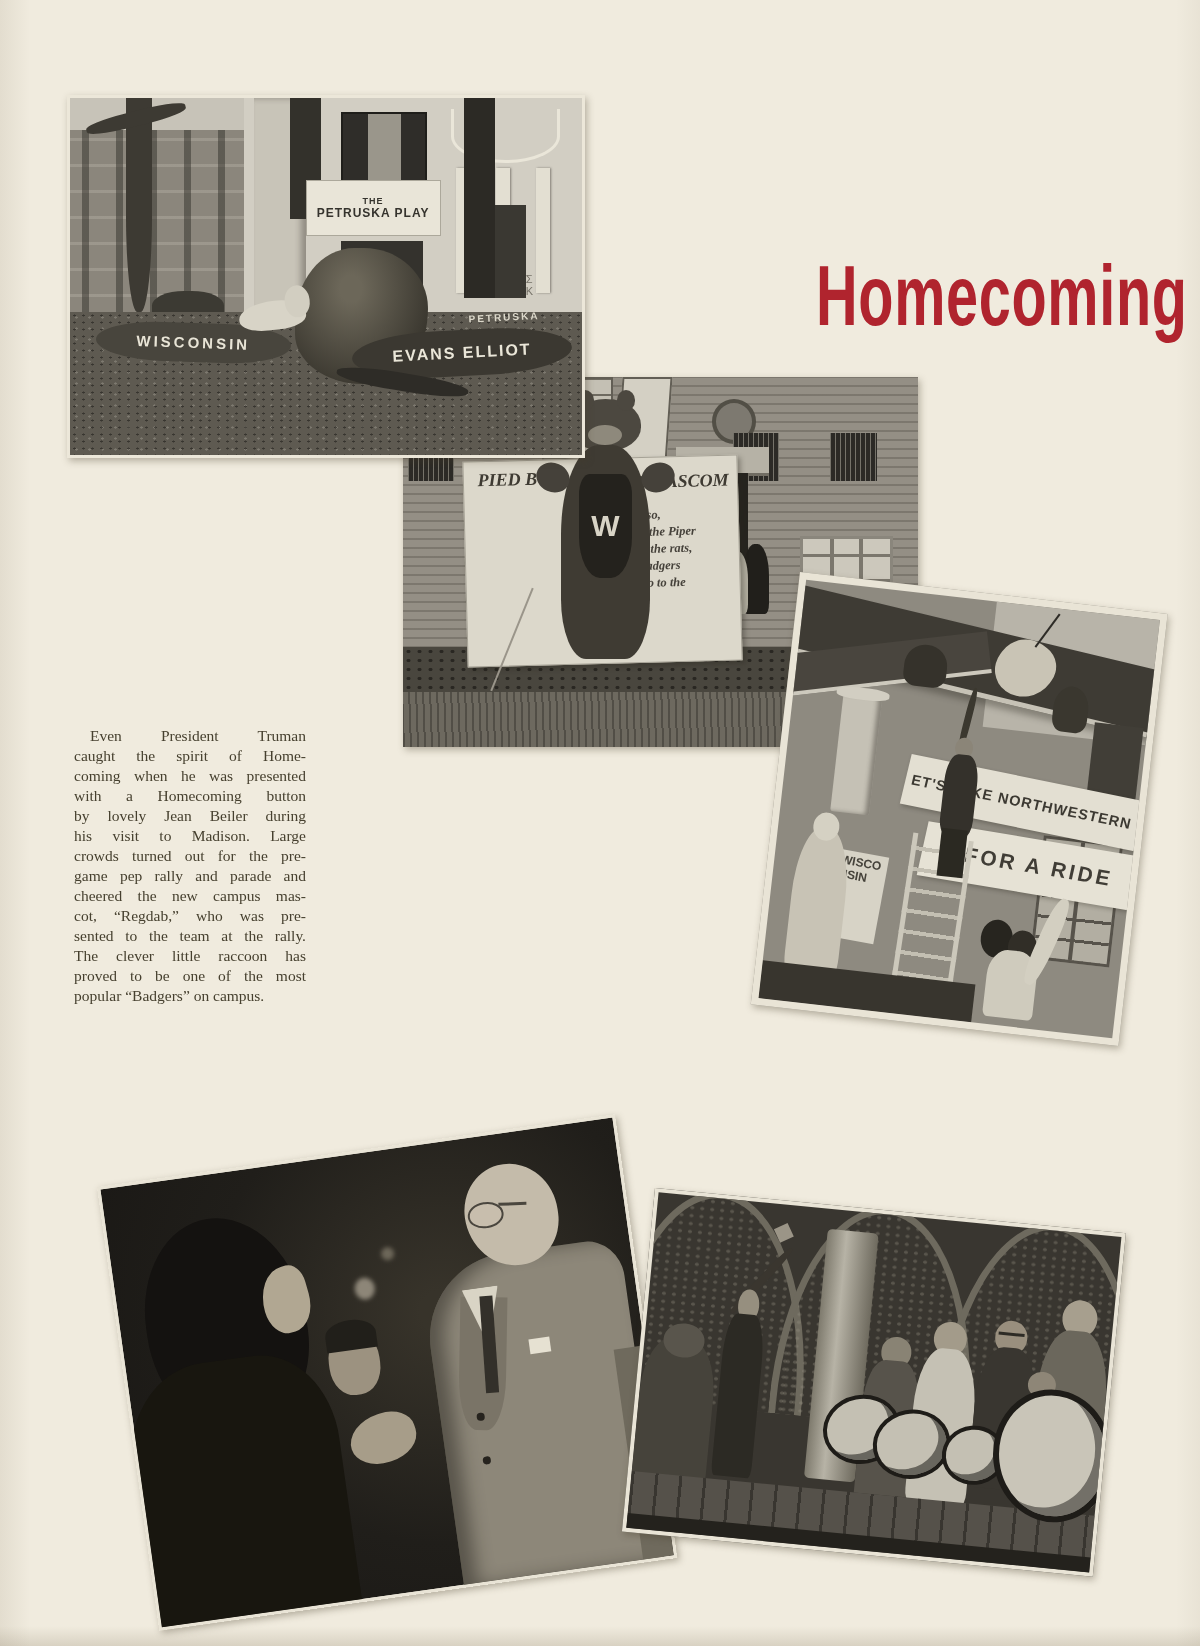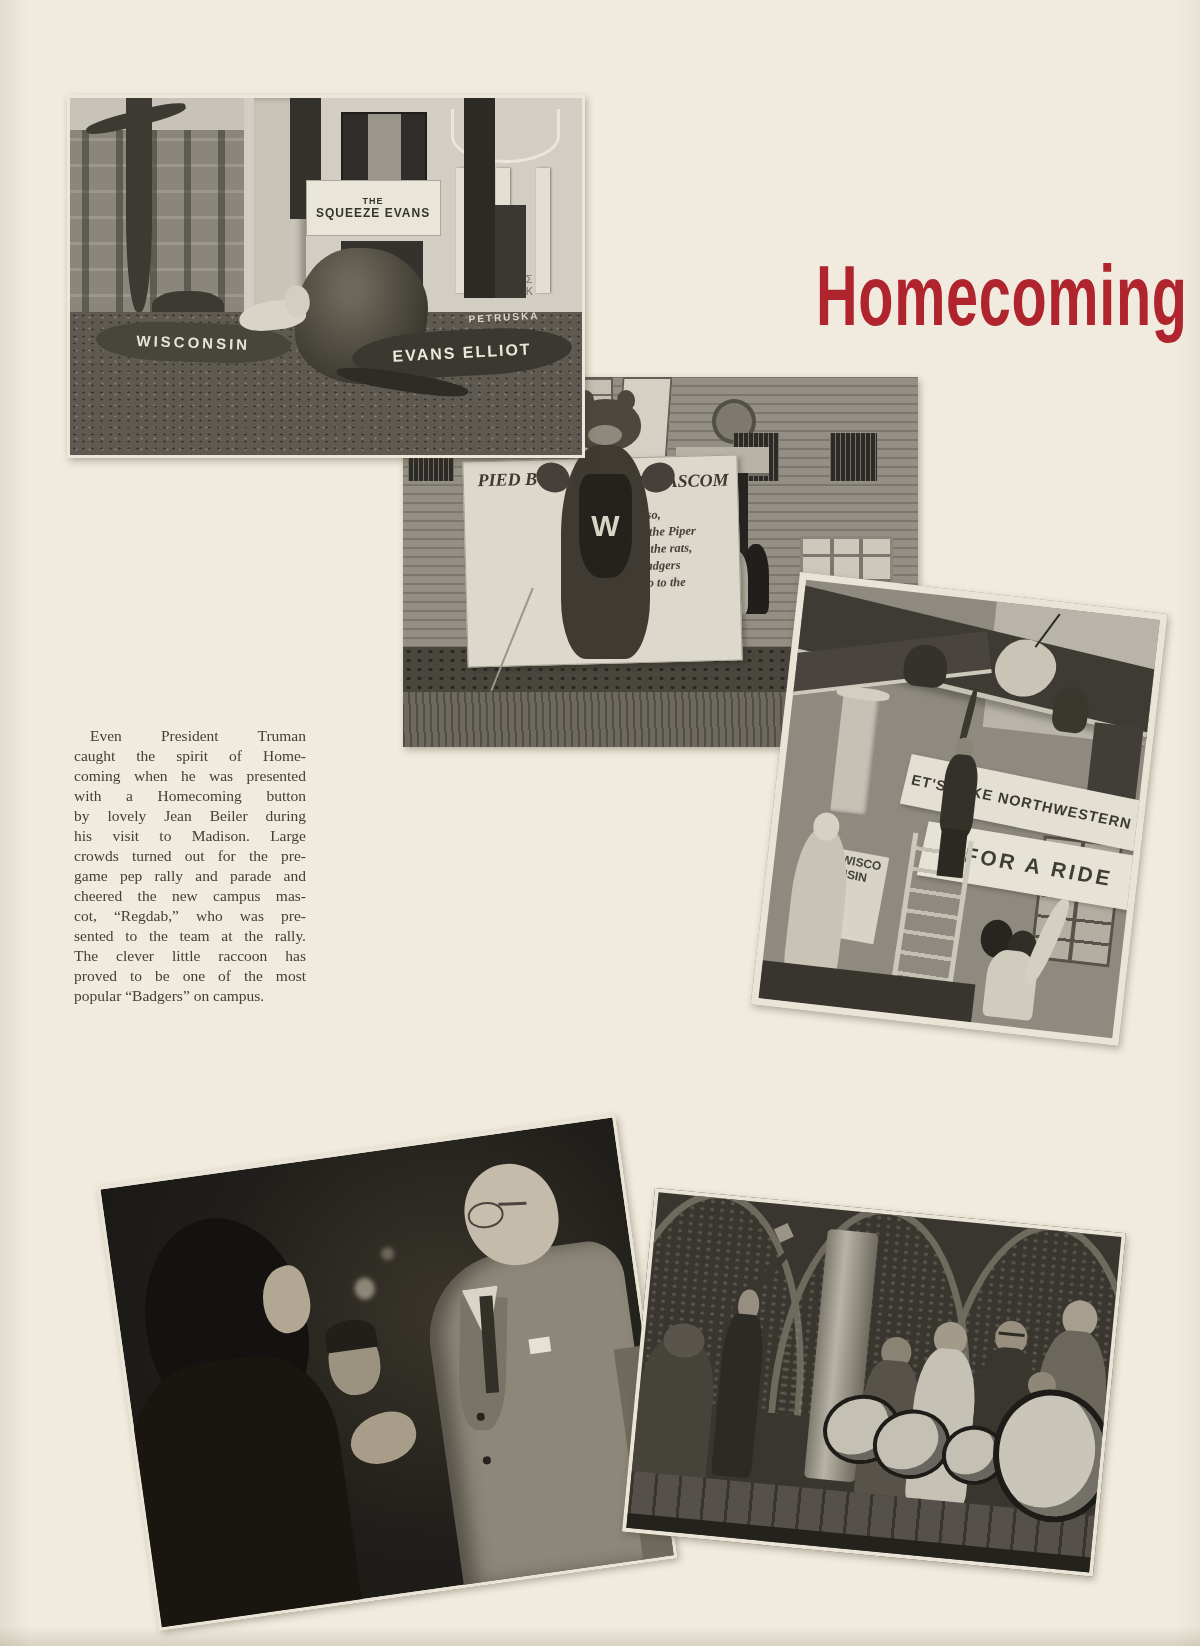--- a/index.html
+++ b/index.html
@@ -272,21 +272,21 @@
       <div class="c3"></div>
     </div>
     <div class="el p1-doordark"></div>
     <div class="el p1-sigma">Σ Κ</div>
     <div class="el p1-tree1"></div>
     <div class="el p1-tree2"></div>
     <div class="el p1-tree3"></div>
     <div class="el p1-car"></div>
     <div class="el p1-banner">
       <div class="l1">THE</div>
-      <div class="l2">SQUEEZE EVANS</div>
+      <div class="l2">PETRUSKA PLAY</div>
     </div>
     <div class="el p1-ground"></div>
     <div class="el p1-log-left">
       <span>WISCONSIN</span>
     </div>
     <div class="el p1-rock"></div>
     <div class="el p1-figure"></div>
     <div class="el p1-log-right">
       <span class="small">PETRUSKA</span>
       <span class="big">EVANS ELLIOT</span>

